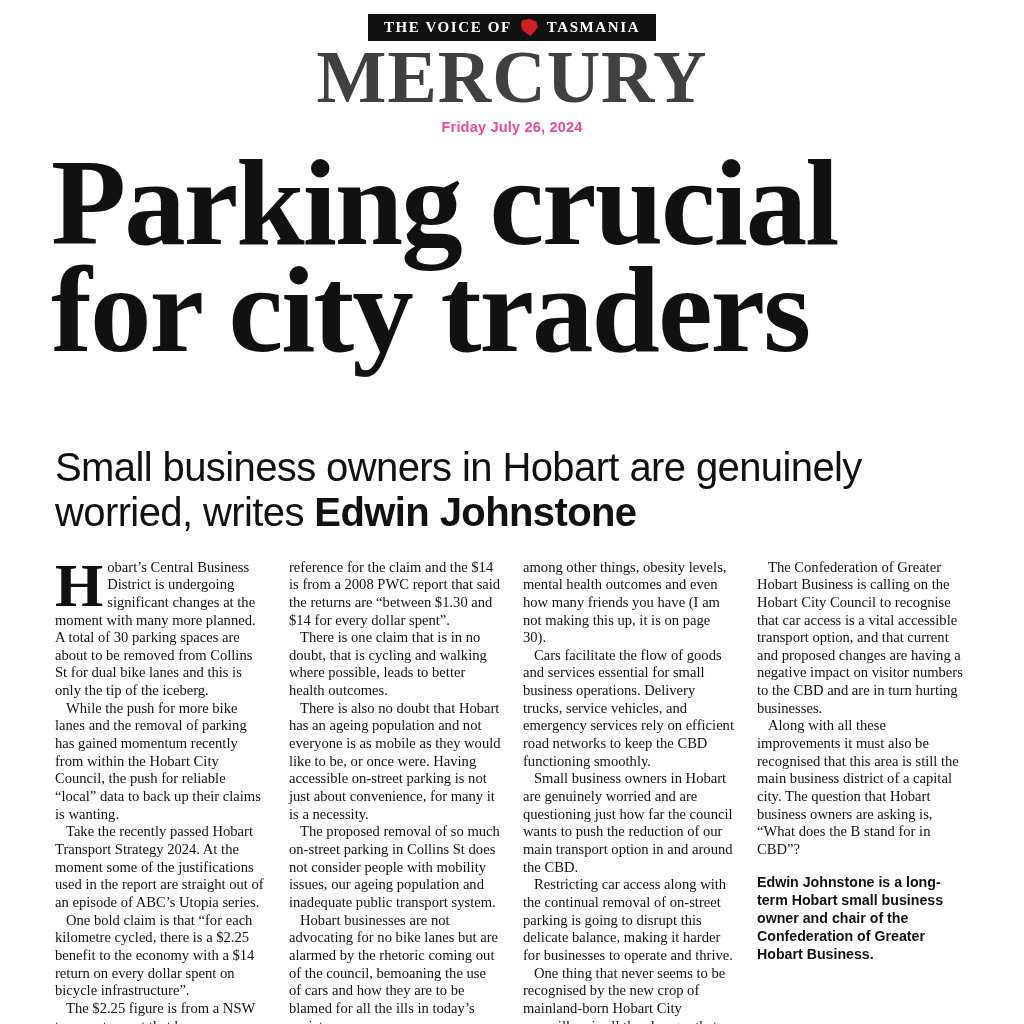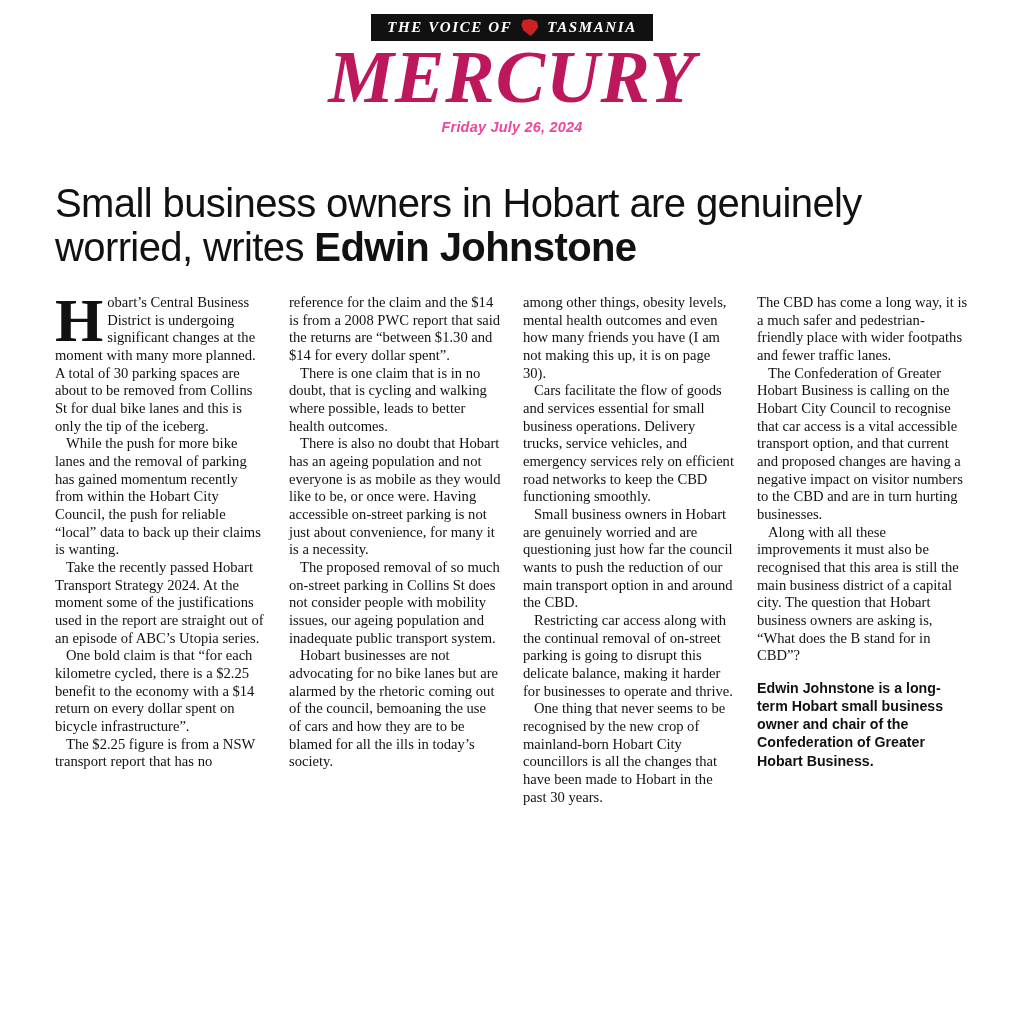--- a/index.html
+++ b/index.html
@@ -19,21 +19,20 @@
     width: 1024px;
     height: 1024px;
     box-sizing: border-box;
     padding: 0 55px;
   }
 
   
   .masthead {
     text-align: center;
     padding-top: 14px;
-    font-style: italic;
   }
   .voice-bar {
     display: inline-flex;
     align-items: center;
     justify-content: center;
     background: #111111;
     color: #ffffff;
     padding: 5px 16px 5px 16px;
     gap: 9px;
   }
@@ -51,21 +50,21 @@
     background: #cc2222;
     clip-path: polygon(10% 8%, 52% 0%, 92% 14%, 100% 48%, 74% 82%, 56% 100%, 36% 86%, 12% 66%, 0% 34%);
   }
   .nameplate {
     font-family: "Liberation Serif", serif;
     font-weight: bold;
     font-size: 74px;
     line-height: 0.94;
     letter-spacing: 1px;
     margin-top: 2px;
-    color: #be185d;
+    color: #404040;
   }
   .issue-date {
     font-family: "Liberation Sans", sans-serif;
     font-weight: bold;
     font-size: 14.5px;
     margin-top: 6px;
     letter-spacing: 0.2px;
     color: #ec4899;
   }
 
@@ -144,20 +143,24 @@
   <div class="masthead">
     <div class="voice-bar">
       <span class="voice-text">THE VOICE OF</span>
       <span class="tas-shape"></span>
       <span class="voice-text">TASMANIA</span>
     </div>
     <div class="nameplate">MERCURY</div>
     <div class="issue-date">Friday July 26, 2024</div>
   </div>
 
+  <h1 class="headline">
+    <span>Parking crucial</span>
+    <span class="line2">for city traders</span>
+  </h1>
 
   <div class="standfirst">
     <span>Small business owners in Hobart are genuinely worried, writes </span><span class="byline-name">Edwin Johnstone</span>
   </div>
 
   <div class="body-columns">
 
     <div class="column">
       <p class="first"><span class="dropcap">H</span><span>obart’s Central Business District is undergoing significant changes at the moment with many more planned. A total of 30 parking spaces are about to be removed from Collins St for dual bike lanes and this is only the tip of the iceberg.</span></p>
       <p>While the push for more bike lanes and the removal of parking has gained momentum recently from within the Hobart City Council, the push for reliable “local” data to back up their claims is wanting.</p>
@@ -177,20 +180,19 @@
 
     <div class="column">
       <p class="first">among other things, obesity levels, mental health outcomes and even how many friends you have (I am not making this up, it is on page 30).</p>
       <p>Cars facilitate the flow of goods and services essential for small business operations. Delivery trucks, service vehicles, and emergency services rely on efficient road networks to keep the CBD functioning smoothly.</p>
       <p>Small business owners in Hobart are genuinely worried and are questioning just how far the council wants to push the reduction of our main transport option in and around the CBD.</p>
       <p>Restricting car access along with the continual removal of on-street parking is going to disrupt this delicate balance, making it harder for businesses to operate and thrive.</p>
       <p>One thing that never seems to be recognised by the new crop of mainland-born Hobart City councillors is all the changes that have been made to Hobart in the past 30 years.</p>
     </div>
 
     <div class="column">
-      <p class="first">The CBD has come a long way, it is a much safer and pedestrian-friendly place with wider footpaths and fewer traffic lanes.</p>
       <p>The Confederation of Greater Hobart Business is calling on the Hobart City Council to recognise that car access is a vital accessible transport option, and that current and proposed changes are having a negative impact on visitor numbers to the CBD and are in turn hurting businesses.</p>
       <p>Along with all these improvements it must also be recognised that this area is still the main business district of a capital city. The question that Hobart business owners are asking is, “What does the B stand for in CBD”?</p>
       <div class="tagline">Edwin Johnstone is a long-term Hobart small business owner and chair of the Confederation of Greater Hobart Business.</div>
     </div>
 
   </div>
 </div>
 
 </body></html>

